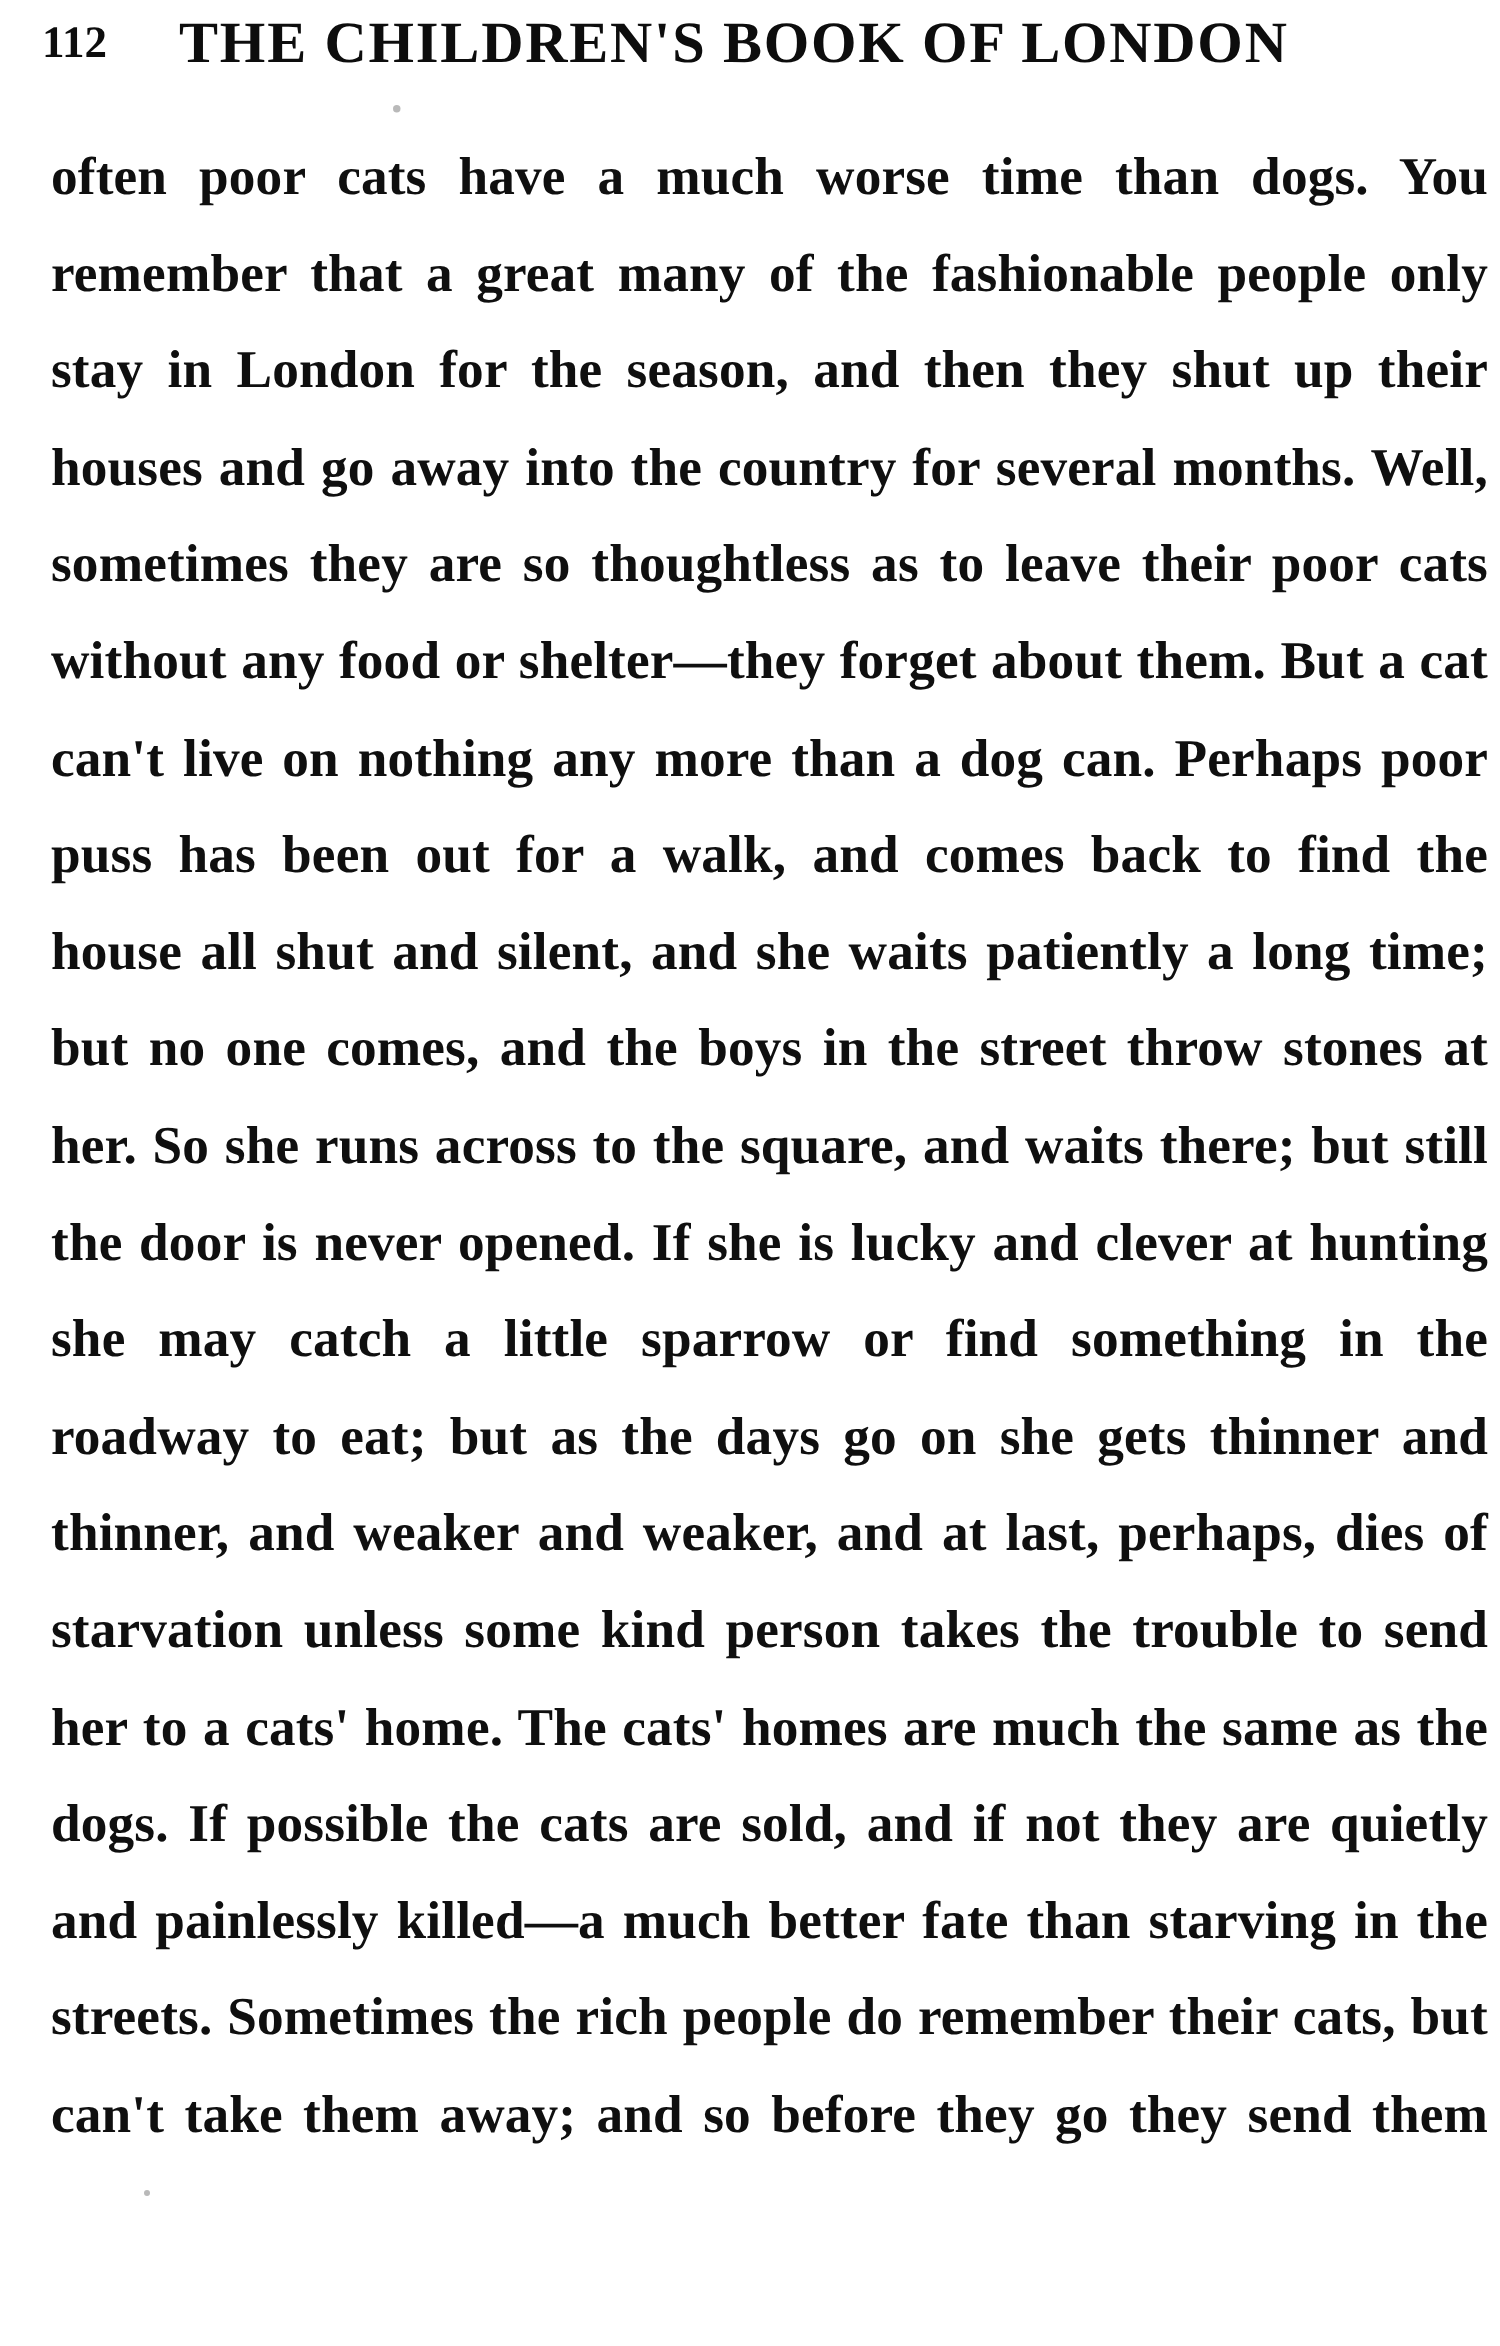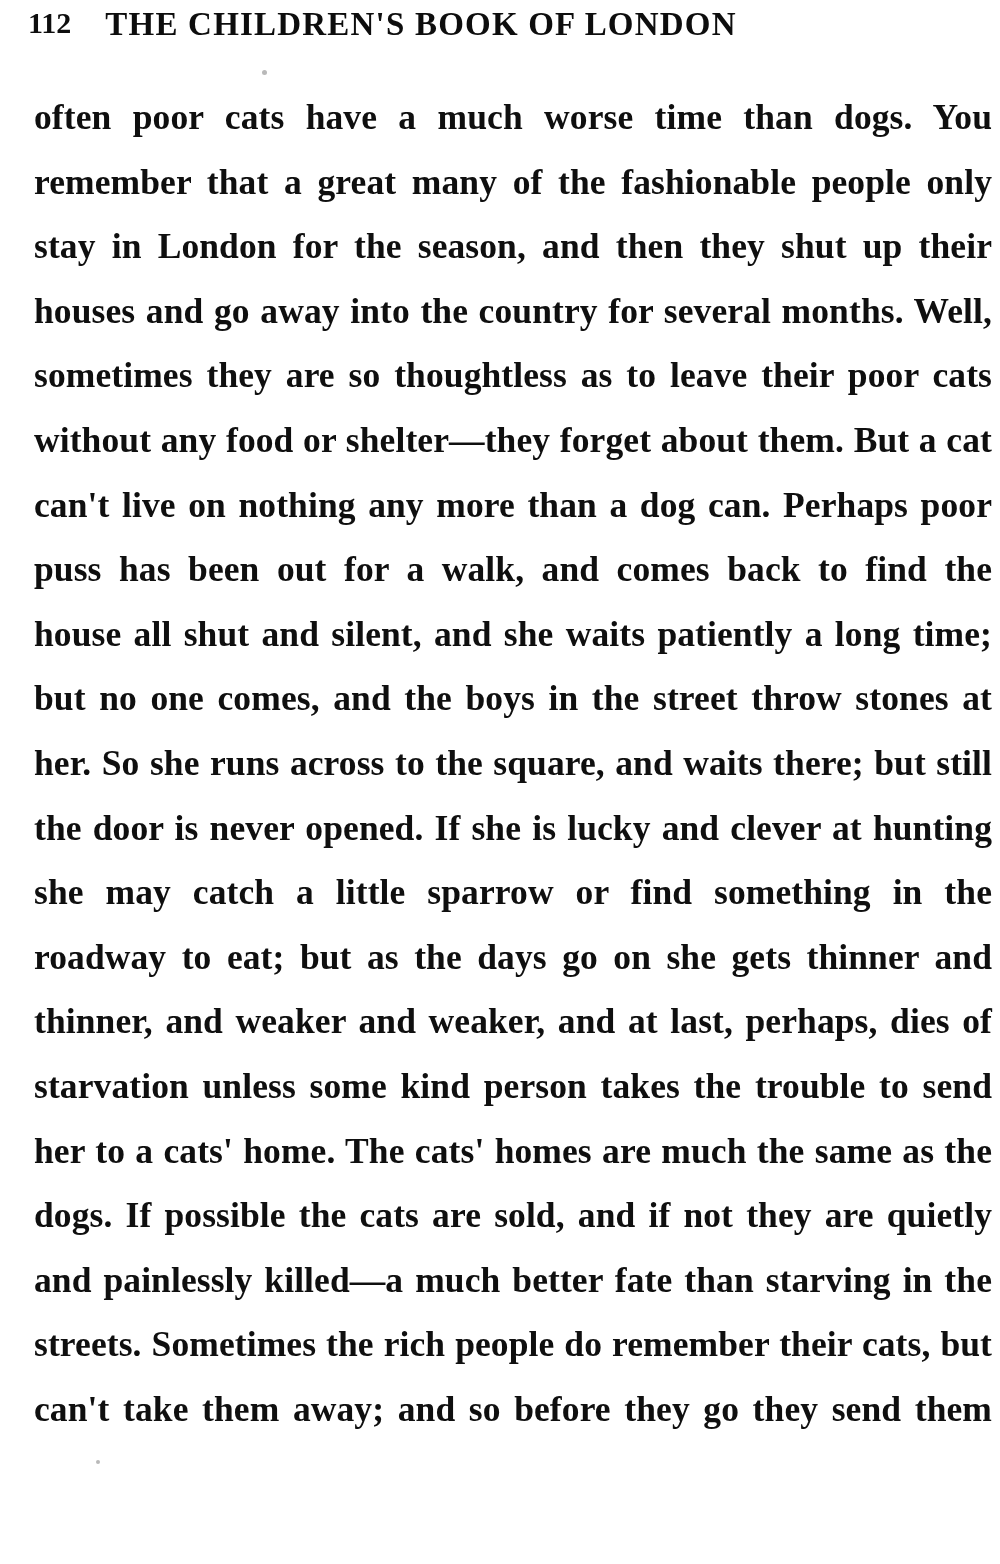--- a/index.html
+++ b/index.html
@@ -15,37 +15,37 @@
     overflow: hidden;
     font-family: "Liberation Serif", serif;
     color: #101010;
   }
   .running-head {
     position: absolute;
     left: 28px;
     top: 6px;
     width: 944px;
     display: flex;
-    align-items: flex-start;
+    align-items: center;
     white-space: nowrap;
   }
   .folio {
     font-family: "Liberation Serif", serif;
     font-weight: bold;
     font-size: 30px;
     letter-spacing: 0px;
     color: #0d0d0d;
   }
   .head-title {
     font-family: "Liberation Serif", serif;
     font-weight: bold;
-    font-size: 33px;
+    font-size: 39px;
     letter-spacing: 1.2px;
     color: #0d0d0d;
-    margin-left: 34px;
+    margin-left: 48px;
   }
   .body-block {
     position: absolute;
     left: 22px;
     top: 85px;
     width: 958px;
     margin-left: 12px;
   }
   .body-block p {
     margin: 0;

